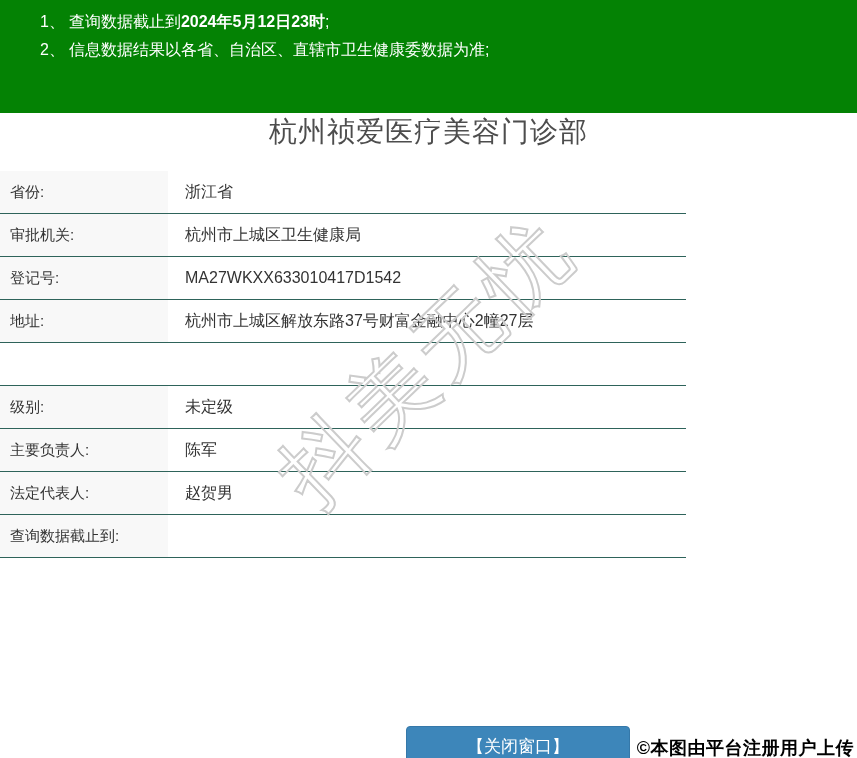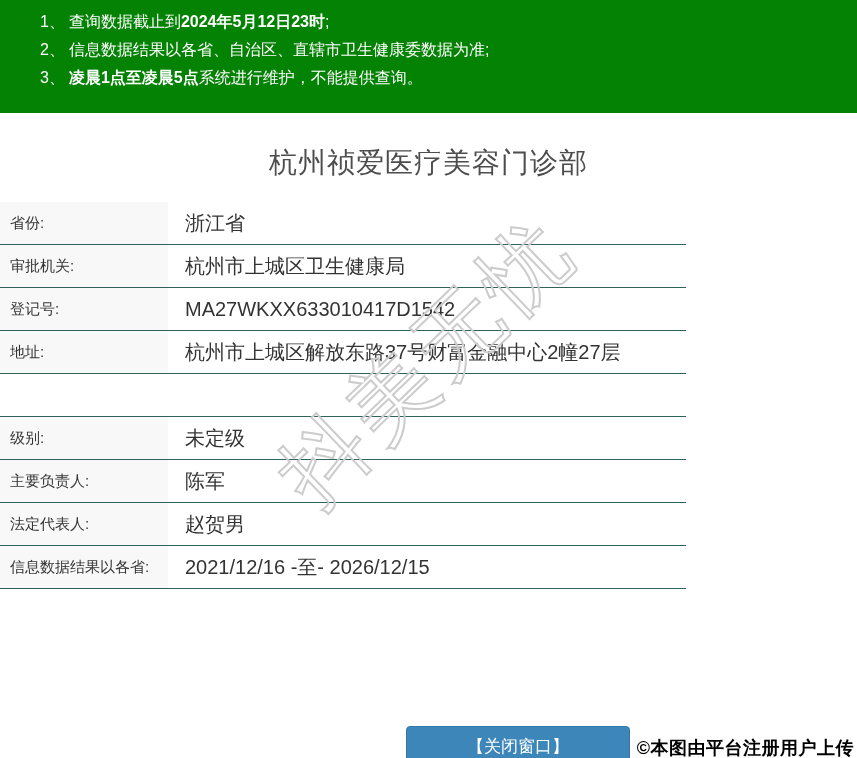--- a/index.html
+++ b/index.html
@@ -22,21 +22,20 @@
     color:#ffffff;
     font-size:16px;
     line-height:28px;
   }
   .notice-line{white-space:nowrap;}
   .notice-line .num{margin-right:4px;}
   .notice-line b{font-weight:bold;}
 
   
   .page-title{
-    margin-top:31px;
     text-align:center;
     font-size:28px;
     font-weight:400;
     color:#4d4d4d;
     letter-spacing:1px;
   }
 
   
   .info-table{margin-top:20px;width:686px;}
   .info-row{
@@ -48,21 +47,21 @@
     width:168px;
     background:var(--label-bg);
     display:flex;align-items:center;
     padding-left:10px;
     font-size:15px;color:var(--text);
   }
   .info-value{
     flex:1;
     display:flex;align-items:center;
     padding-left:17px;
-    font-size:20px;color:var(--text);
+    font-size:16px;color:var(--text);
     white-space:nowrap;overflow:hidden;
   }
 
   
   .watermark{
     position:absolute;
     left:227px;top:312px;
     width:400px;height:100px;
     text-align:center;
     font-size:85px;
@@ -107,23 +106,20 @@
 </head>
 <body>
 
 <div class="notice-bar">
   <div class="notice-line">
     <span class="num">1、</span><span>查询数据截止到</span><b>2024年5月12日23时</b><span>;</span>
   </div>
   <div class="notice-line">
     <span class="num">2、</span><span>信息数据结果以各省、自治区、直辖市卫生健康委数据为准;</span><b></b><span></span>
   </div>
-  <div class="notice-line">
-    <span class="num">3、</span><span></span><b>凌晨1点至凌晨5点</b><span>系统进行维护，不能提供查询。</span>
-  </div>
 </div>
 
 <h1 class="page-title">杭州祯爱医疗美容门诊部</h1>
 
 <div class="info-table">
   <div class="info-row">
     <div class="info-label">省份:</div>
     <div class="info-value">浙江省</div>
   </div>
   <div class="info-row">
@@ -146,22 +142,21 @@
   </div>
   <div class="info-row">
     <div class="info-label">主要负责人:</div>
     <div class="info-value">陈军</div>
   </div>
   <div class="info-row">
     <div class="info-label">法定代表人:</div>
     <div class="info-value">赵贺男</div>
   </div>
   <div class="info-row">
-    <div class="info-label">信息数据结果以各省:</div>
-    <div class="info-value">2021/12/16 -至- 2026/12/15</div>
+    <div class="info-label">查询数据截止到:</div>
   </div>
 </div>
 
 <div class="watermark">抖美无忧</div>
 
 <button class="close-button">【关闭窗口】</button>
 
 <div class="upload-credit">©本图由平台注册用户上传</div>
 
 </body></html>

